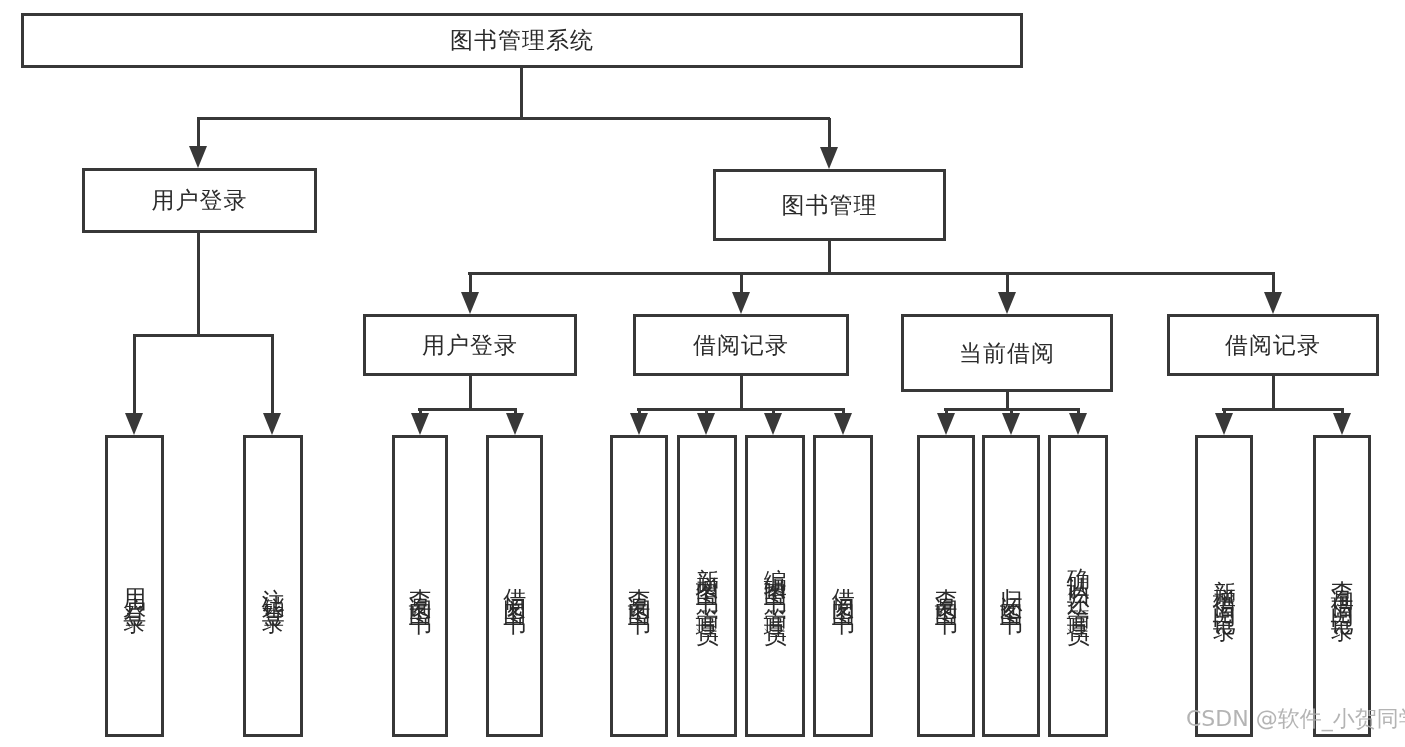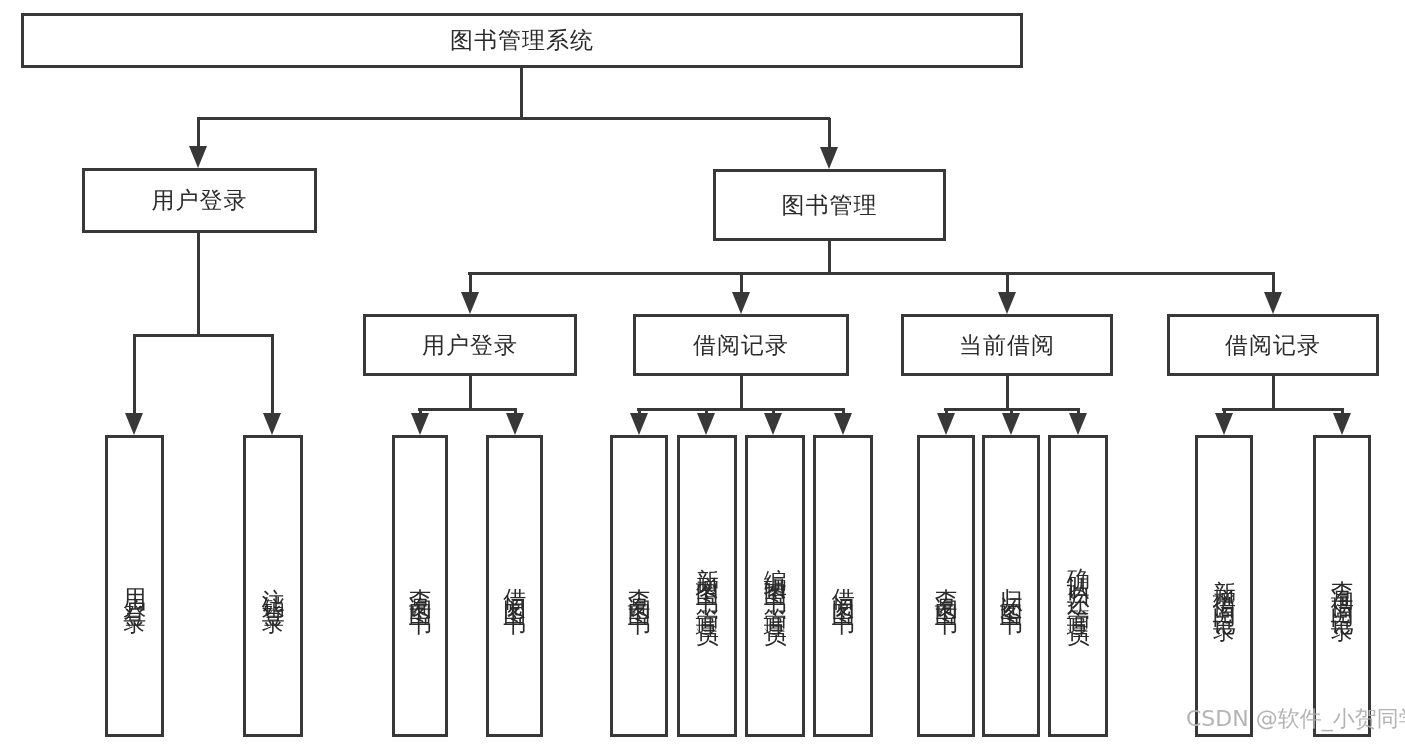--- a/index.html
+++ b/index.html
@@ -85,21 +85,21 @@
   <div class="hbox" style="left:713px; top:169px; width:233px; height:72px;">
     <span>图书管理</span>
   </div>
 
   <div class="hbox" style="left:363px; top:314px; width:214px; height:62px;">
     <span>用户登录</span>
   </div>
   <div class="hbox" style="left:633px; top:314px; width:216px; height:62px;">
     <span>借阅记录</span>
   </div>
-  <div class="hbox" style="left:901px; top:314px; width:212px; height:62px;">
+  <div class="hbox" style="left:901px; top:314px; width:212px; height:78px;">
     <span>当前借阅</span>
   </div>
   <div class="hbox" style="left:1167px; top:314px; width:212px; height:62px;">
     <span>借阅记录</span>
   </div>
 
   <div class="vbox" style="left:105px; top:435px; width:59px; height:302px;">
     <span class="vtext">用户登录</span>
   </div>
   <div class="vbox" style="left:243px; top:435px; width:60px; height:302px;">

